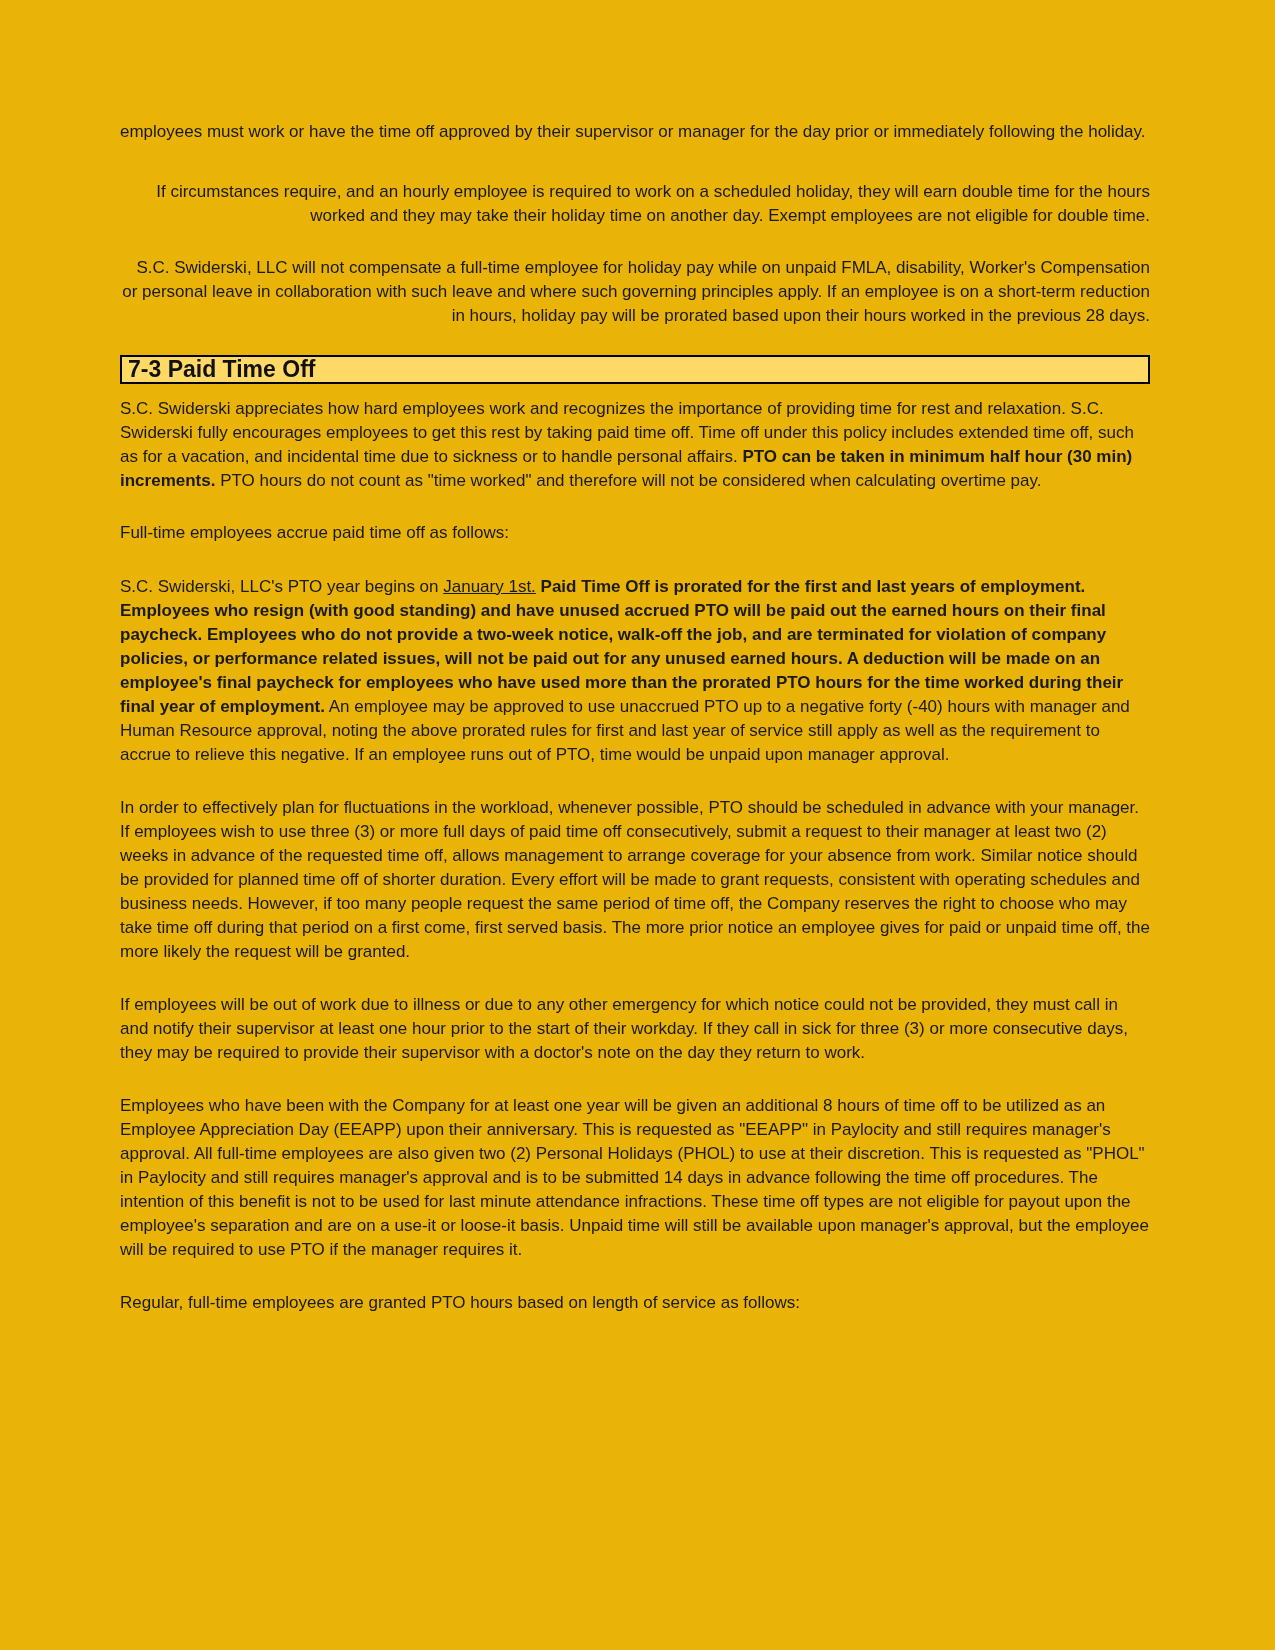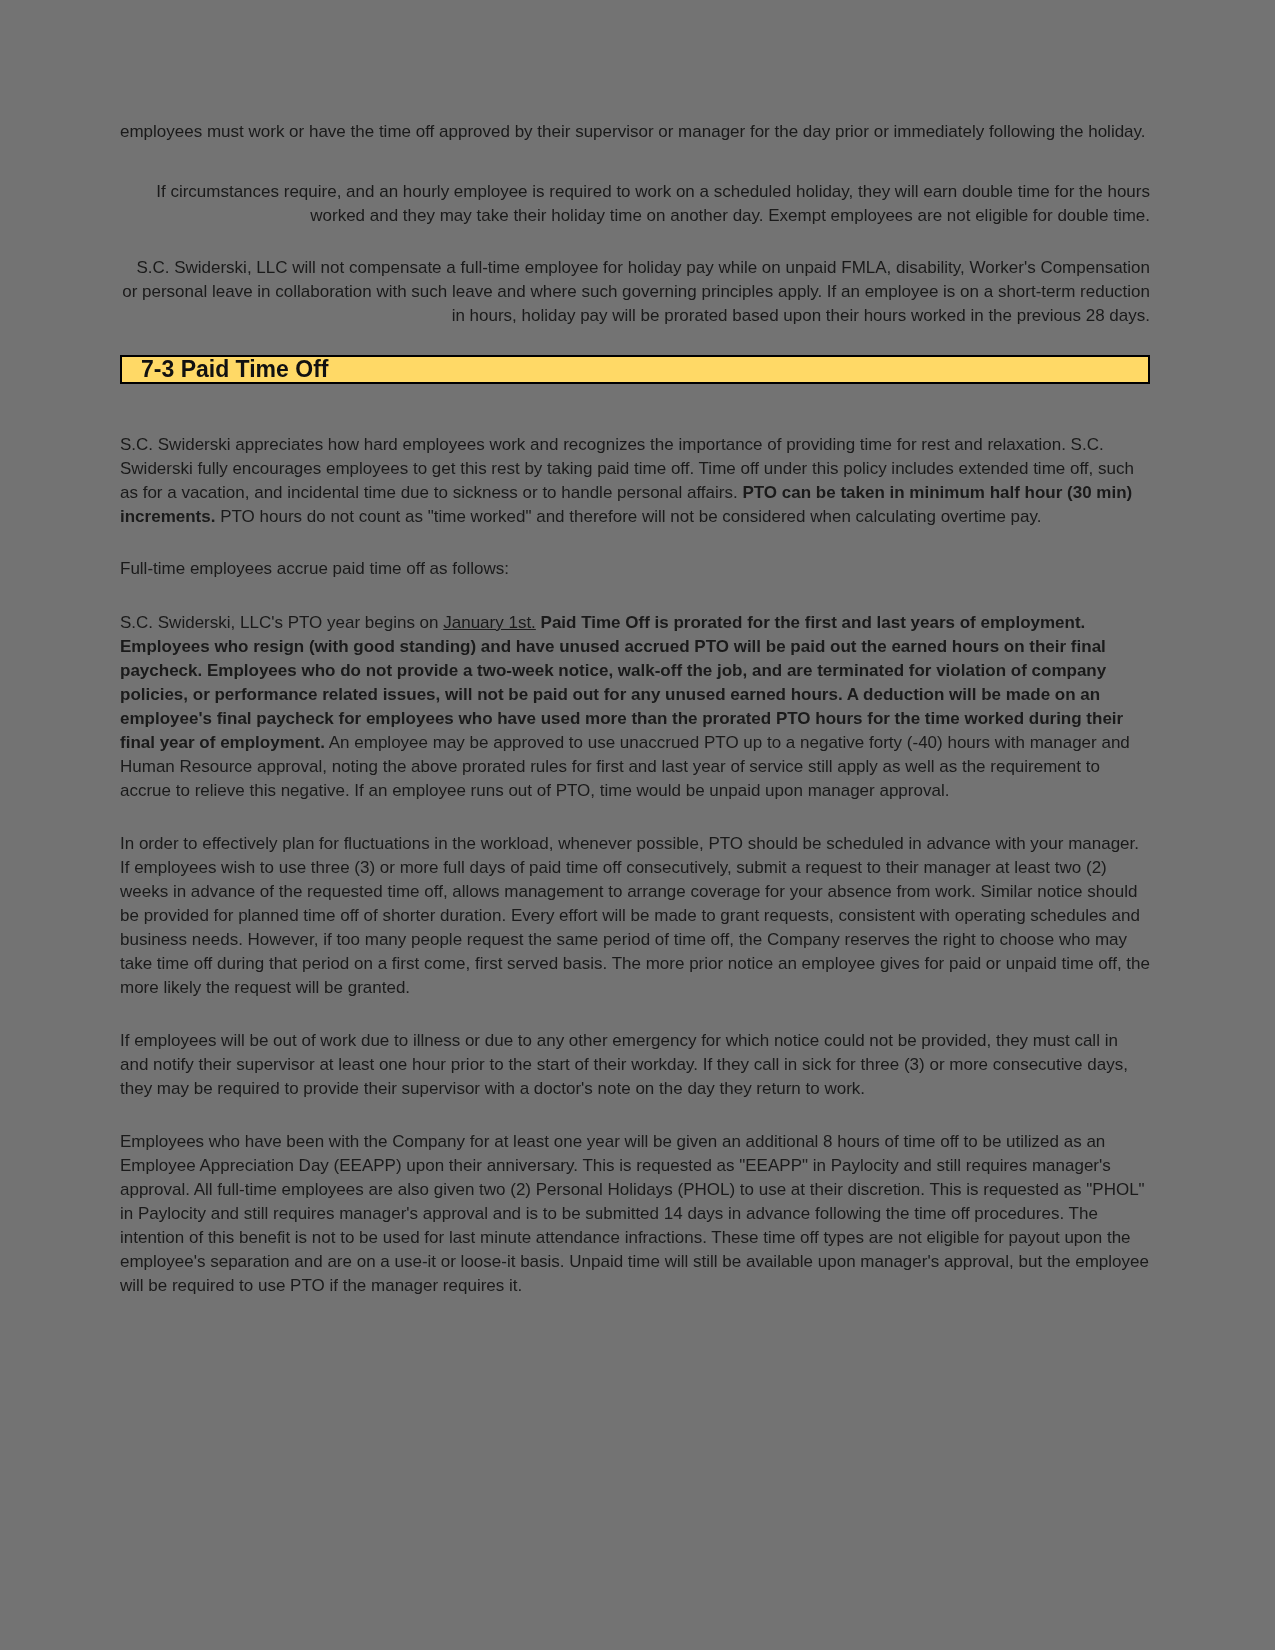--- a/index.html
+++ b/index.html
@@ -1,20 +1,20 @@
 <!DOCTYPE html>
 <html><head>
 <meta charset="utf-8">
 <style>
   html, body { margin: 0; padding: 0; background: #ffffff; }
   .page {
     position: relative;
     width: 1275px;
     height: 1650px;
-    background: #737373;
+    background: #eab308;
     overflow: hidden;
     font-family: "Liberation Sans", sans-serif;
     color: #1a1a1a;
   }
   .content {
     margin-left: 120px;
     width: 1030px;
     font-size: 17px;
     line-height: 24px;
     text-align: left;
@@ -22,27 +22,27 @@
   .para { margin: 0; }
   .p1  { margin-top: 120px; }
   .p2  { margin-top: 36px; text-align: right; }
   .p3  { margin-top: 28px; text-align: right; }
   .banner {
     margin-top: 27px;
     border: 2px solid #000000;
     background: #FFD966;
     height: 25px;
     line-height: 25px;
-    padding-left: 19px;
+    padding-left: 6px;
     font-size: 23px;
     font-weight: bold;
     color: #111111;
     box-sizing: content-box;
   }
-  .p4  { margin-top: 49px; }
+  .p4  { margin-top: 13px; }
   .p5  { margin-top: 28px; }
   .p6  { margin-top: 30px; }
   .p7  { margin-top: 29px; }
   .p8  { margin-top: 29px; }
   .p9  { margin-top: 29px; }
   .p10 { margin-top: 29px; }
   .page-number {
     margin-top: 0;
     text-align: right;
   }
@@ -88,16 +88,19 @@
     </p>
 
     <p class="para p8">
       <span>If employees will be out of work due to illness or due to any other emergency for which notice could not be provided, they must call in and notify their supervisor at least one hour prior to the start of their workday. If they call in sick for three (3) or more consecutive days, they may be required to provide their supervisor with a doctor's note on the day they return to work.</span>
     </p>
 
     <p class="para p9">
       <span>Employees who have been with the Company for at least one year will be given an additional 8 hours of time off to be utilized as an Employee Appreciation Day (EEAPP) upon their anniversary. This is requested as "EEAPP" in Paylocity and still requires manager's approval. All full-time employees are also given two (2) Personal Holidays (PHOL) to use at their discretion. This is requested as "PHOL" in Paylocity and still requires manager's approval and is to be submitted 14 days in advance following the time off procedures. The intention of this benefit is not to be used for last minute attendance infractions. These time off types are not eligible for payout upon the employee's separation and are on a use-it or loose-it basis. Unpaid time will still be available upon manager's approval, but the employee will be required to use PTO if the manager requires it.</span>
     </p>
 
+    <p class="para p10">
+      <span>Regular, full-time employees are granted PTO hours based on length of service as follows:</span>
+    </p>
 
 
   </div>
 </div>
 
 </body></html>

